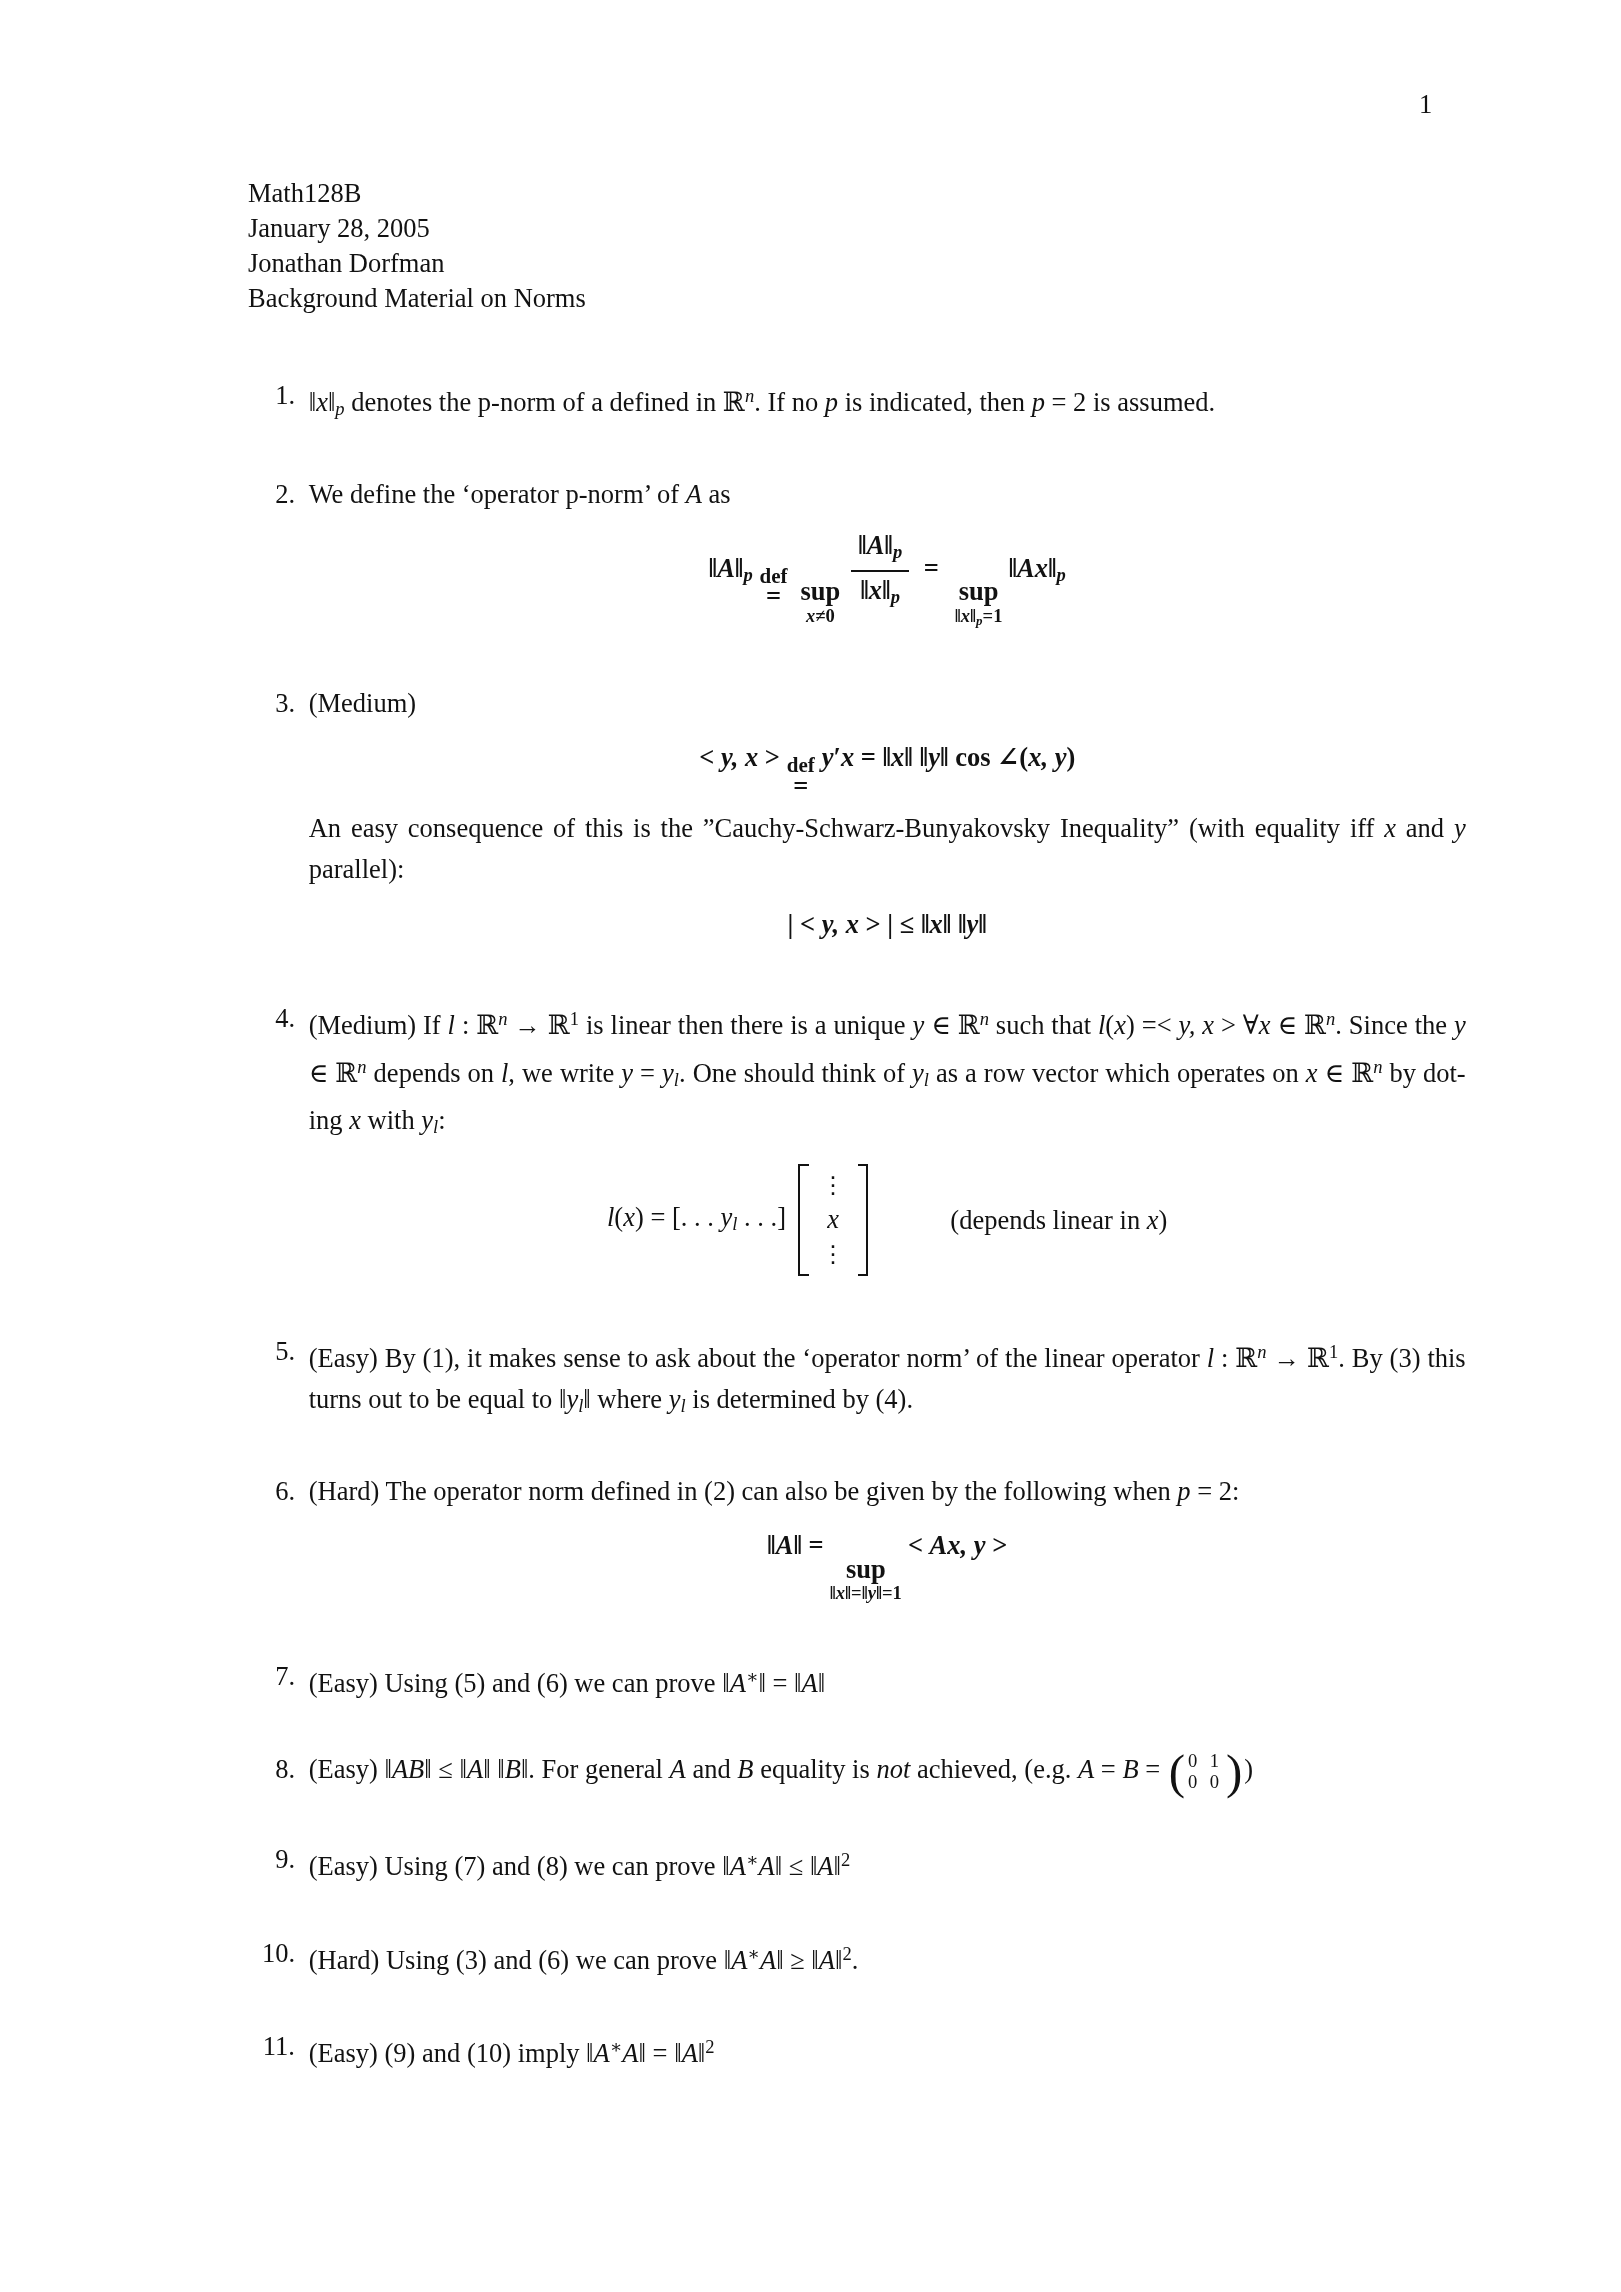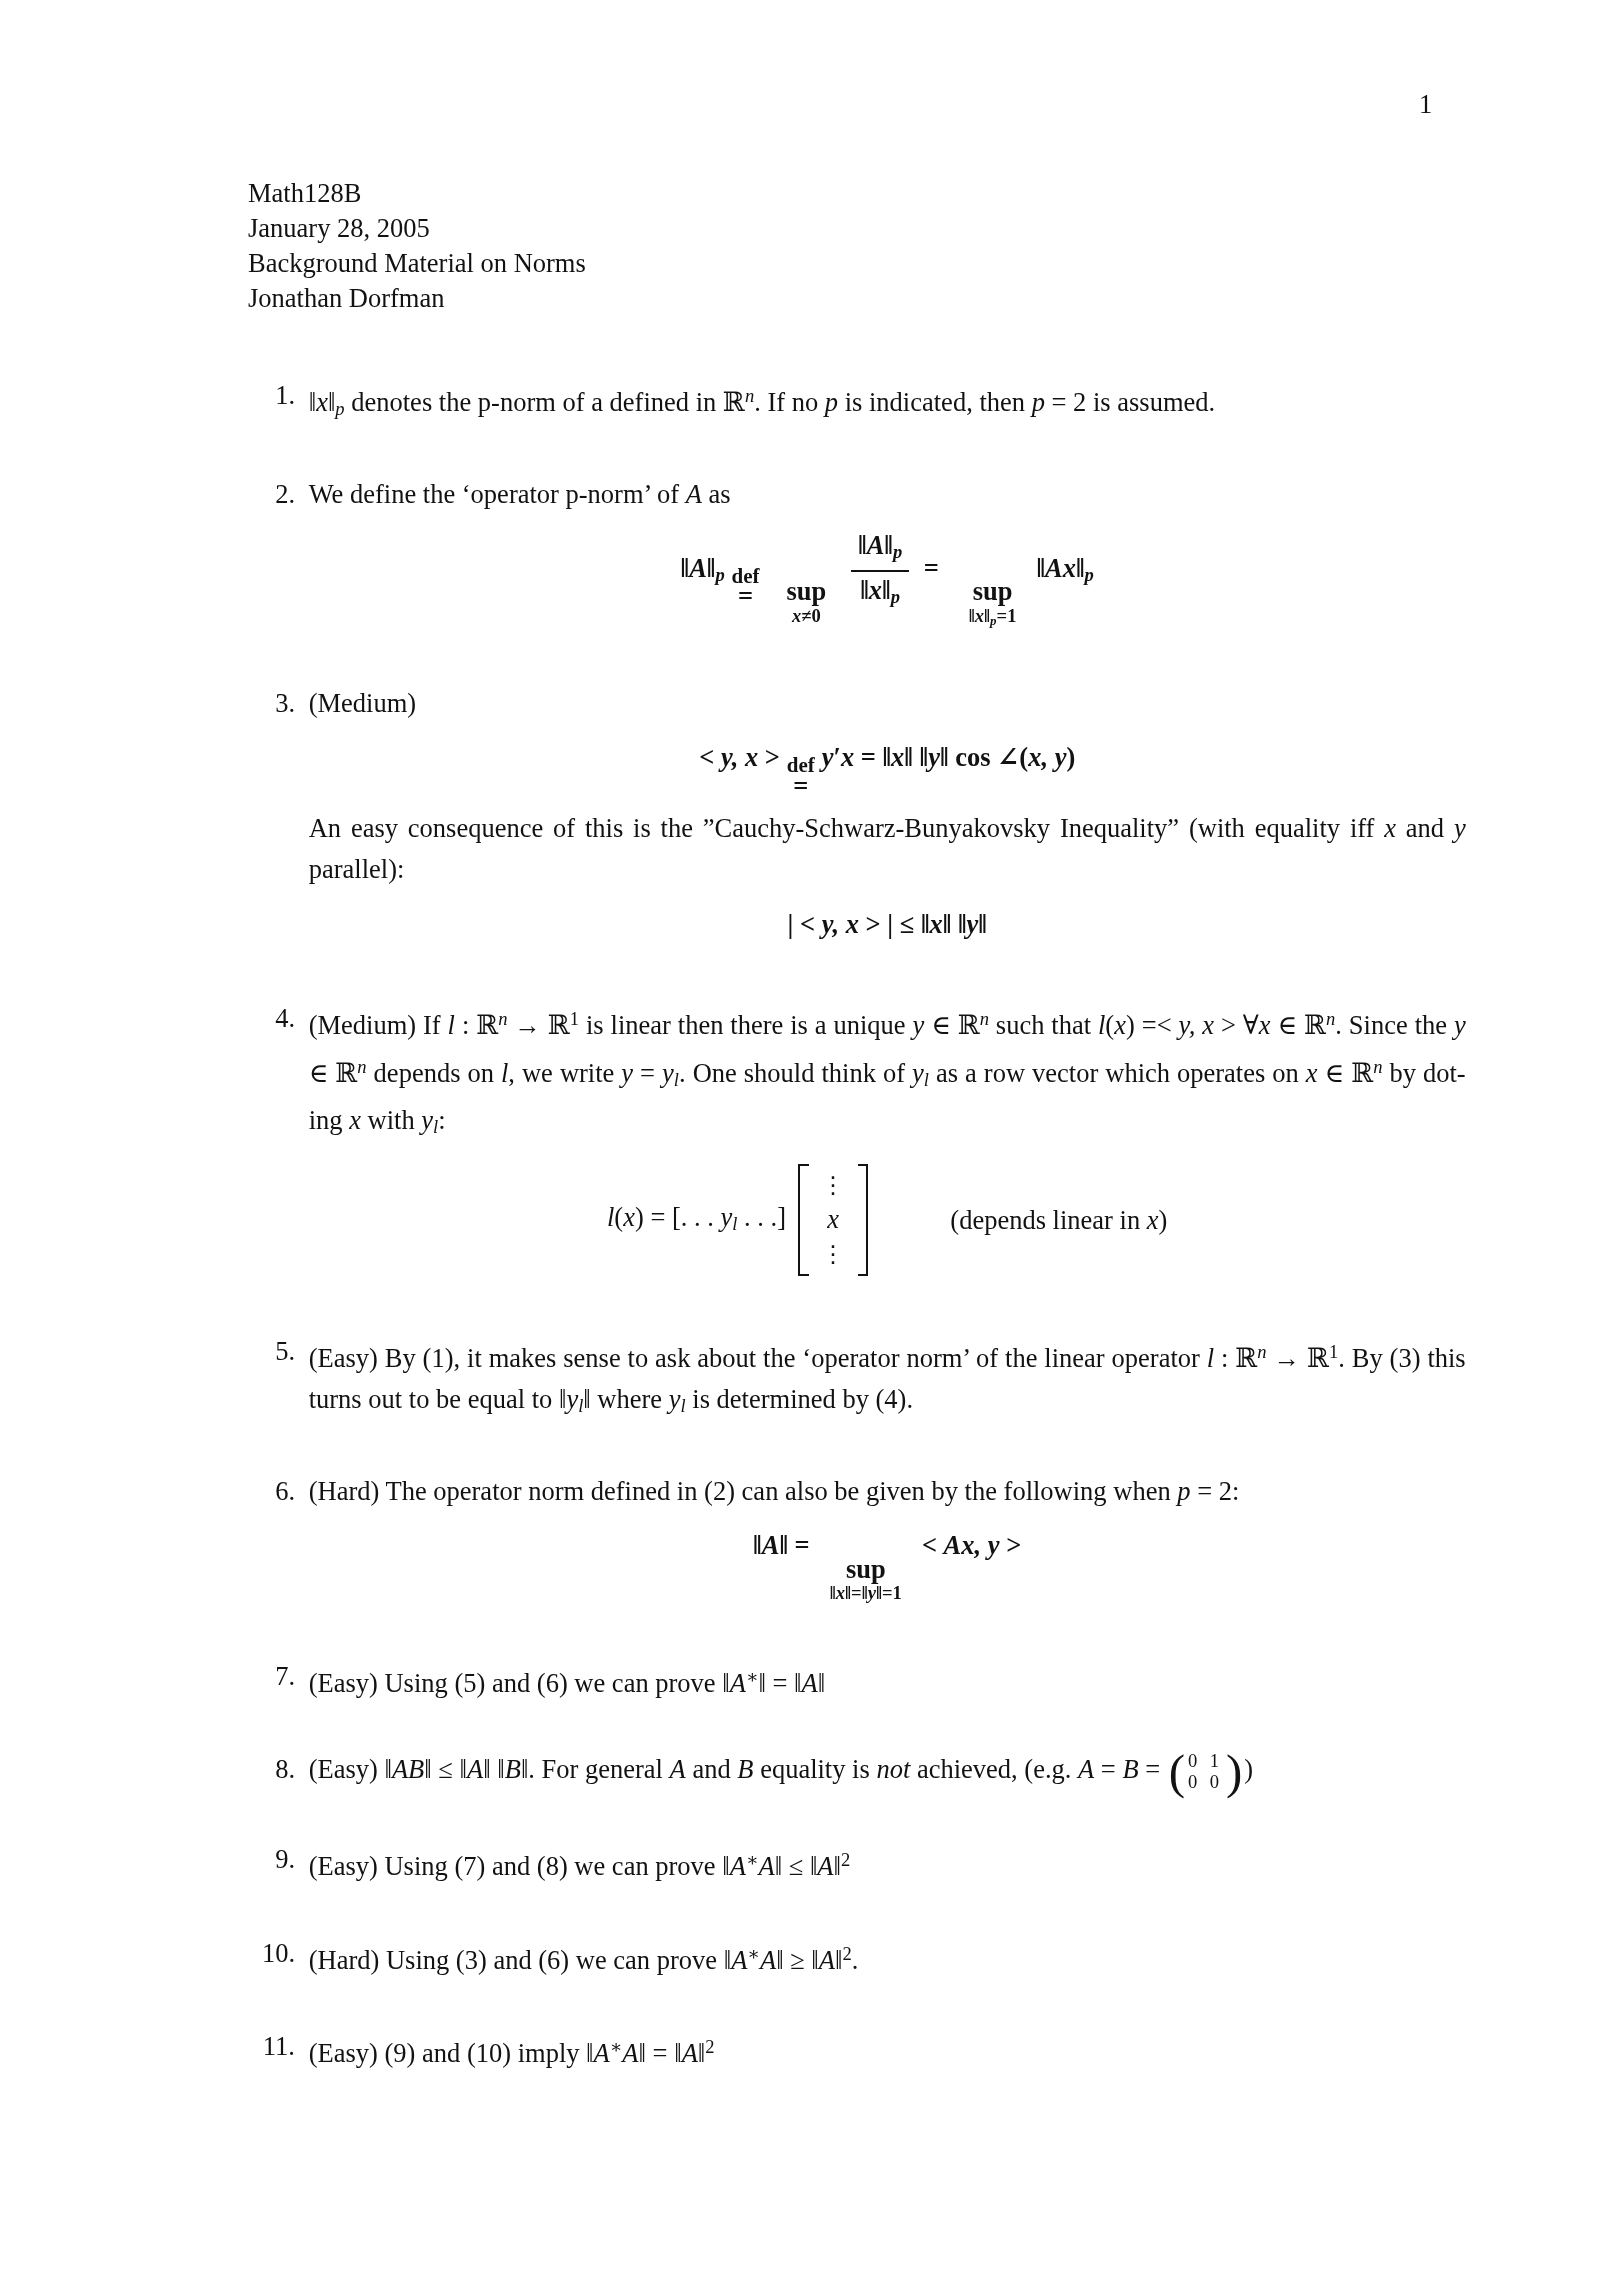--- a/index.html
+++ b/index.html
@@ -22,21 +22,21 @@
   .mid {margin:0 9.8px;}
   
   .frac {display:inline-flex; flex-direction:column; align-items:center; vertical-align:middle; margin:0 4.9px; line-height:33px;}
   .fnum {padding:0 6.9px 2.9px; border-bottom:2px solid #121212;}
   .fden {padding:2px 6.9px 0;}
   
   .defeq {display:inline-flex; flex-direction:column; align-items:center; vertical-align:-5.9px; margin:0 6.9px;}
   .def {font-size:21px; line-height:14.7px;}
   .eq {line-height:27.4px;}
   
-  .limop {display:inline-flex; flex-direction:column; align-items:center; vertical-align:-23.5px; margin:0 20px;text-align:right;}
+  .limop {display:inline-flex; flex-direction:column; align-items:center; vertical-align:-23.5px; margin:0 6px;text-align:right;}
   .opname {line-height:27.4px;}
   .limit {font-size:18.6px; line-height:19.6px;}
   
   .vecrow {display:flex; justify-content:center; align-items:center; margin:17.6px 0 9.8px; text-align:left;}
   .vgroup {display:inline-flex; align-items:stretch; margin-left:11.8px;}
   .vbr {width:8.8px;}
   .vbr.l {border-left:2px solid #121212; border-top:2px solid #121212; border-bottom:2px solid #121212;}
   .vbr.r {border-right:2px solid #121212; border-top:2px solid #121212; border-bottom:2px solid #121212;}
   .vcol {display:flex; flex-direction:column; align-items:center; padding:8.8px 12.7px; line-height:25.5px; gap:8.8px;}
   .vdots {font-size:23.5px;}
@@ -49,22 +49,22 @@
 </head>
 <body>
 
 <div class="page">
 
   <div class="pageno">1</div>
 
   <div class="titleblock">
     <div>Math128B</div>
     <div>January 28, 2005</div>
+    <div>Jonathan Dorfman</div>
     <div>Background Material on Norms</div>
-    <div>Jonathan Dorfman</div>
   </div>
 
   <div class="items">
 
     <div class="item">
       <div class="inum">1.</div>
       <div class="ibody"><span>‖</span><span class="mi">x</span><span>‖</span><span class="mi sb">p</span><span> denotes the p-norm of a defined in ℝ</span><span class="mi sp">n</span><span>. If no </span><span class="mi">p</span><span> is indicated, then </span><span class="mi">p</span><span> = 2 is assumed.</span></div>
     </div>
 
     <div class="item">

